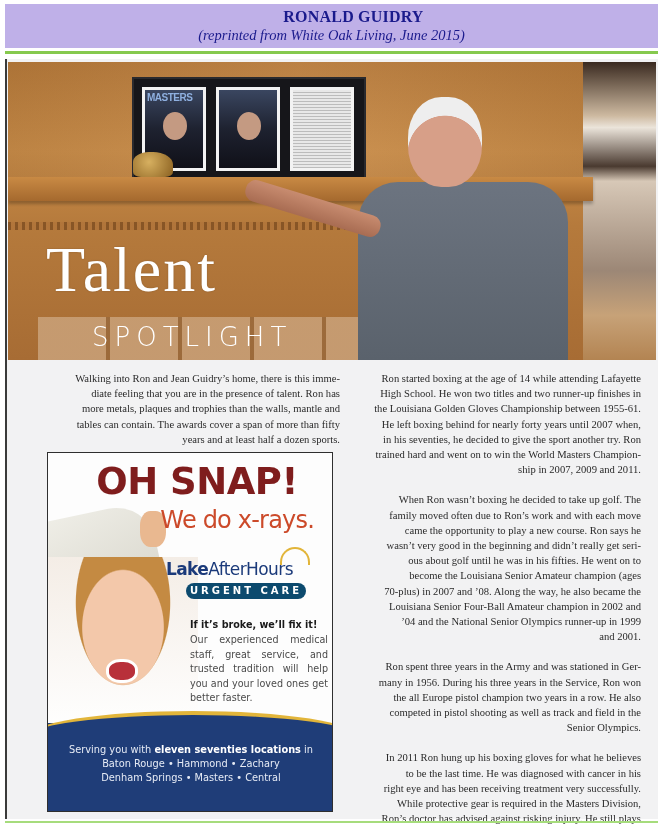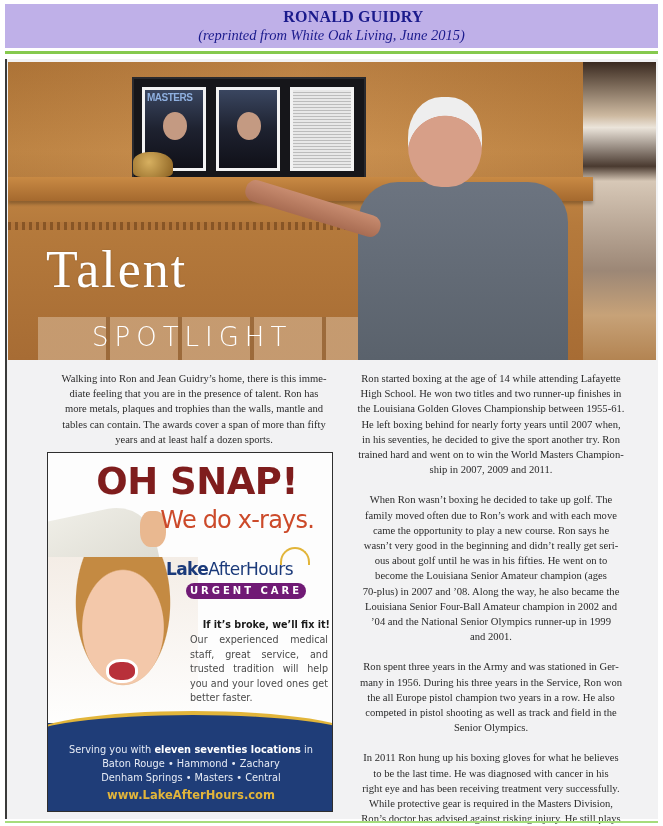--- a/index.html
+++ b/index.html
@@ -44,43 +44,43 @@
   .mag-inner.article { background: repeating-linear-gradient(180deg,#e8e8e8 0 2px,#bcbcbc 2px 3px); }
   .mag-label { position: absolute; left: 2px; top: 2px; font-family: "Liberation Sans", sans-serif; font-weight: bold; font-size: 10px; color: #8fb0e0; letter-spacing: -0.5px; }
   .mag-face { position: absolute; left: 18px; top: 22px; width: 24px; height: 28px; border-radius: 50%; background: #c49a82; }
   .glove { position: absolute; left: 125px; top: 90px; width: 40px; height: 25px; background: radial-gradient(circle at 40% 40%,#d7b060,#8a6020); border-radius: 40% 50% 20% 20%; }
   .person-head { position: absolute; left: 400px; top: 35px; width: 74px; height: 90px; border-radius: 45% 45% 45% 45%;
     background: radial-gradient(circle at 50% 62%,#d79f88 0 55%, transparent 56%), radial-gradient(circle at 50% 40%,#eeeeee 0 58%, #cfcfcf 60%, transparent 62%); }
   .person-body { position: absolute; left: 350px; top: 120px; width: 210px; height: 178px;
     background: linear-gradient(180deg,#6c7480,#5a626c); border-radius: 40px 40px 0 0; }
   .person-arm { position: absolute; left: 238px; top: 115px; width: 140px; height: 22px;
     background: linear-gradient(180deg,#c88c70,#a86c52); transform: rotate(17deg); transform-origin: left center; border-radius: 10px; }
-  .talent-word { position: absolute; left: 38px; top: 168px; font-family: "Liberation Serif", serif; font-size: 52px; color: #ffffff; letter-spacing: 2px; line-height: 80px; text-shadow: 0 0 2px rgba(0,0,0,0.2); }
+  .talent-word { position: absolute; left: 38px; top: 168px; font-family: "Liberation Serif", serif; font-size: 64px; color: #ffffff; letter-spacing: 2px; line-height: 80px; text-shadow: 0 0 2px rgba(0,0,0,0.2); }
   .spotlight-word { position: absolute; left: 84px; top: 260px; font-family: "DejaVu Sans", sans-serif; font-weight: 200; font-size: 26px; color: #ffffff; letter-spacing: 6px; line-height: 30px; }
 
   
-  .col { position: absolute; font-family: "Liberation Serif", serif; font-size: 10.6px; line-height: 15.2px; color: #2a2a2a; text-align: center; }
+  .col { position: absolute; font-family: "Liberation Serif", serif; font-size: 10.6px; line-height: 15.2px; color: #2a2a2a; text-align: right; }
   .col-left { left: 48px; top: 371px; width: 292px; }
   .col-right { left: 341px; top: 371px; width: 300px; }
   .col p { margin-bottom: 15px; white-space: pre-line; }
 
   
   .ad { position: absolute; left: 47px; top: 452px; width: 286px; height: 360px; background: #fdfdfd; border: 1px solid #2f2f2f; overflow: hidden; }
   .ad-headline { position: absolute; left: 0; top: 7px; width: 286px; text-align: center; font-family: "DejaVu Sans", sans-serif; font-weight: bold; font-size: 37px; color: #7f1d1d; letter-spacing: -0.5px; line-height: 44px; padding-left: 12px; }
   .ad-sub { position: absolute; right: 18px; top: 52px; font-family: "DejaVu Sans", sans-serif; font-size: 24px; color: #cc4a2a; letter-spacing: -0.8px; line-height: 30px; }
   .ad-cast { position: absolute; left: -20px; top: 60px; width: 130px; height: 90px; background: linear-gradient(160deg,#f0efe8,#d8d6cc); border-radius: 0 40px 30px 0; transform: rotate(-12deg); }
   .ad-fist { position: absolute; left: 92px; top: 58px; width: 26px; height: 36px; border-radius: 40%; background: #e9b890; }
   .ad-kid { position: absolute; left: 0; top: 104px; width: 150px; height: 176px;
     background: radial-gradient(ellipse at 50% 40%, #f3c8aa 0 38%, transparent 39%), radial-gradient(ellipse at 50% 26%, #c48a42 0 44%, transparent 45%), linear-gradient(180deg,#f4ede6,#ffffff); }
   .ad-mouth { position: absolute; left: 58px; top: 206px; width: 32px; height: 24px; background: #b8303a; border-radius: 45%; border: 3px solid #fff; }
   .ad-brand { position: absolute; left: 118px; top: 106px; font-family: "DejaVu Sans", sans-serif; font-size: 17px; color: #1b3a7a; letter-spacing: -0.6px; white-space: nowrap; }
   .ad-brand b { font-weight: bold; }
   .ad-brand-arc { position: absolute; left: 232px; top: 94px; width: 30px; height: 18px; border: 2px solid #e2b53a; border-bottom: none; border-radius: 30px 30px 0 0; }
-  .ad-pill { position: absolute; left: 138px; top: 130px; width: 120px; height: 16px; background: #701a75; border-radius: 9px; color: #fff; font-family: "DejaVu Sans", sans-serif; font-size: 10px; font-weight: bold; letter-spacing: 3px; text-align: center; line-height: 16px; }
-  .ad-copy-head { position: absolute; left: 142px; top: 166px; width: 140px; font-family: "DejaVu Sans", sans-serif; font-weight: bold; font-size: 9.6px; color: #1a1a1a; text-align: right; }
+  .ad-pill { position: absolute; left: 138px; top: 130px; width: 120px; height: 16px; background: #0c4a6e; border-radius: 9px; color: #fff; font-family: "DejaVu Sans", sans-serif; font-size: 10px; font-weight: bold; letter-spacing: 3px; text-align: center; line-height: 16px; }
+  .ad-copy-head { position: absolute; left: 142px; top: 166px; width: 140px; font-family: "DejaVu Sans", sans-serif; font-weight: bold; font-size: 9.6px; color: #1a1a1a; }
   .ad-copy { position: absolute; left: 142px; top: 180px; width: 138px; font-family: "DejaVu Sans", sans-serif; font-size: 9.6px; color: #4a4a4a; line-height: 14.5px; text-align: justify; }
   .ad-footer { position: absolute; left: 0; top: 270px; width: 286px; height: 90px; background: #1f3d78; }
   .ad-footer-curve { position: absolute; left: -20px; top: 258px; width: 330px; height: 26px; border-top: 4px solid #e2b53a; border-radius: 50% 50% 0 0 / 100% 100% 0 0; background: #1f3d78; }
   .ad-serving { position: absolute; left: 0; top: 290px; width: 286px; text-align: center; font-family: "DejaVu Sans", sans-serif; font-size: 9.8px; color: #e6ebf5; line-height: 14px; white-space: pre-line; }
   .ad-serving b { font-weight: bold; color: #ffffff; }
   .ad-url { position: absolute; left: 0; top: 335px; width: 286px; text-align: center; font-family: "DejaVu Sans", sans-serif; font-weight: bold; font-size: 11.5px; color: #e2b53a; }
 </style>
 </head>
 <body>
 
@@ -170,16 +170,15 @@
   <div class="ad-headline">OH SNAP!</div>
   <div class="ad-sub">We do x-rays.</div>
   <div class="ad-brand-arc"></div>
   <div class="ad-brand"><b>Lake</b><span>AfterHours</span></div>
   <div class="ad-pill">URGENT CARE</div>
   <div class="ad-copy-head">If it’s broke, we’ll fix it!</div>
   <div class="ad-copy">Our experienced medical staff, great service, and trusted tradition will help you and your loved ones get better faster.</div>
   <div class="ad-footer"></div>
   <div class="ad-footer-curve"></div>
   <div class="ad-serving"><span>Serving you with </span><b>eleven seventies locations</b><span> in</span><br><span>Baton Rouge • Hammond • Zachary</span><br><span>Denham Springs • Masters • Central</span></div>
-  <div class="ad-url">www.LakeAfterHours.com</div>
 </div>
 
 <div class="green-rule rule-bottom"></div>
 
 </body></html>

